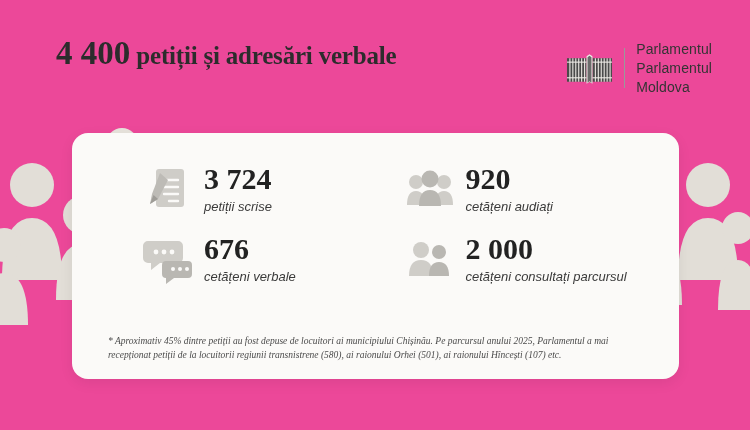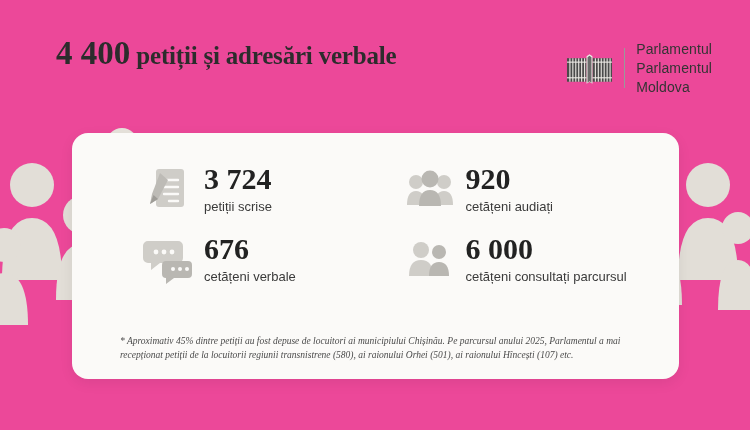--- a/index.html
+++ b/index.html
@@ -130,34 +130,34 @@
     line-height: 1.05;
     letter-spacing: 0px;
   }
   .stat-label {
     font-family: "Liberation Sans", sans-serif;
     font-size: 13px;
     color: #3a3a3a;
     line-height: 1.25;
     margin-top: 4px;
     max-width: 180px;
+    font-style: italic;
   }
 
   .footnote {
     position: absolute;
     left: 36px;
     right: 32px;
     bottom: 17px;
     font-family: "Liberation Serif", serif;
     font-style: italic;
     font-size: 9.5px;
     line-height: 1.5;
     color: #4a4a4a;
     text-align: left;
-    margin-left: 12px;
   }
 </style>
 </head>
 <body>
 
 <div id="infographic">
 
   <svg class="people-layer" viewBox="0 0 750 430" xmlns="http://www.w3.org/2000/svg">
     <g fill="#e2ded7">
 
@@ -319,21 +319,21 @@
               <circle cx="17" cy="17" r="8"></circle>
               <path d="M5 43 q0 -16 12 -16 q12 0 12 16 z"></path>
             </g>
             <g fill="#b9b7b2">
               <circle cx="35" cy="19" r="7"></circle>
               <path d="M25 43 q0 -14 10 -14 q10 0 10 14 z"></path>
             </g>
           </svg>
         </div>
         <div class="stat-text">
-          <div class="stat-value">6 000</div>
+          <div class="stat-value">2 000</div>
           <div class="stat-label">cetățeni consultați parcursul</div>
         </div>
       </div>
 
     </div>
 
     <div class="footnote">* Aproximativ 45% dintre petiții au fost depuse de locuitori ai municipiului Chișinău. Pe parcursul anului 2025, Parlamentul a mai recepționat petiții de la locuitorii regiunii transnistrene (580), ai raionului Orhei (501), ai raionului Hîncești (107) etc.</div>
   </div>
 
 </div>

